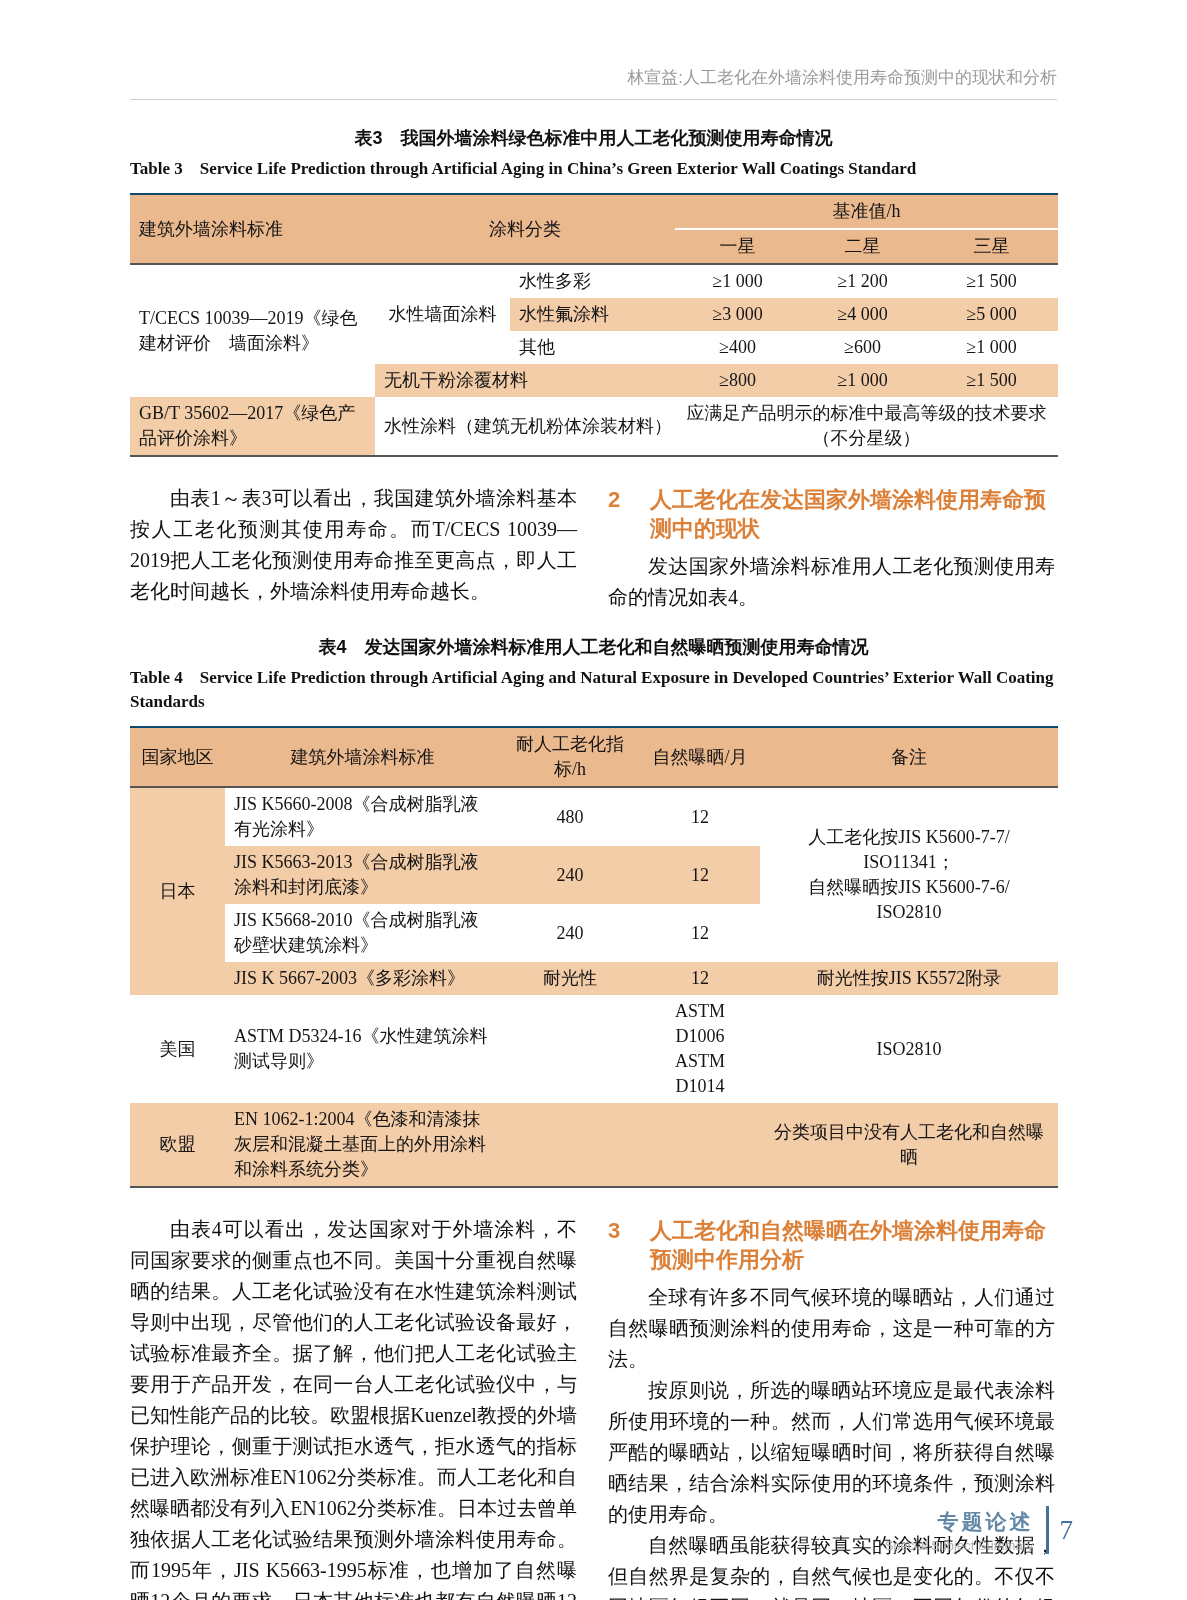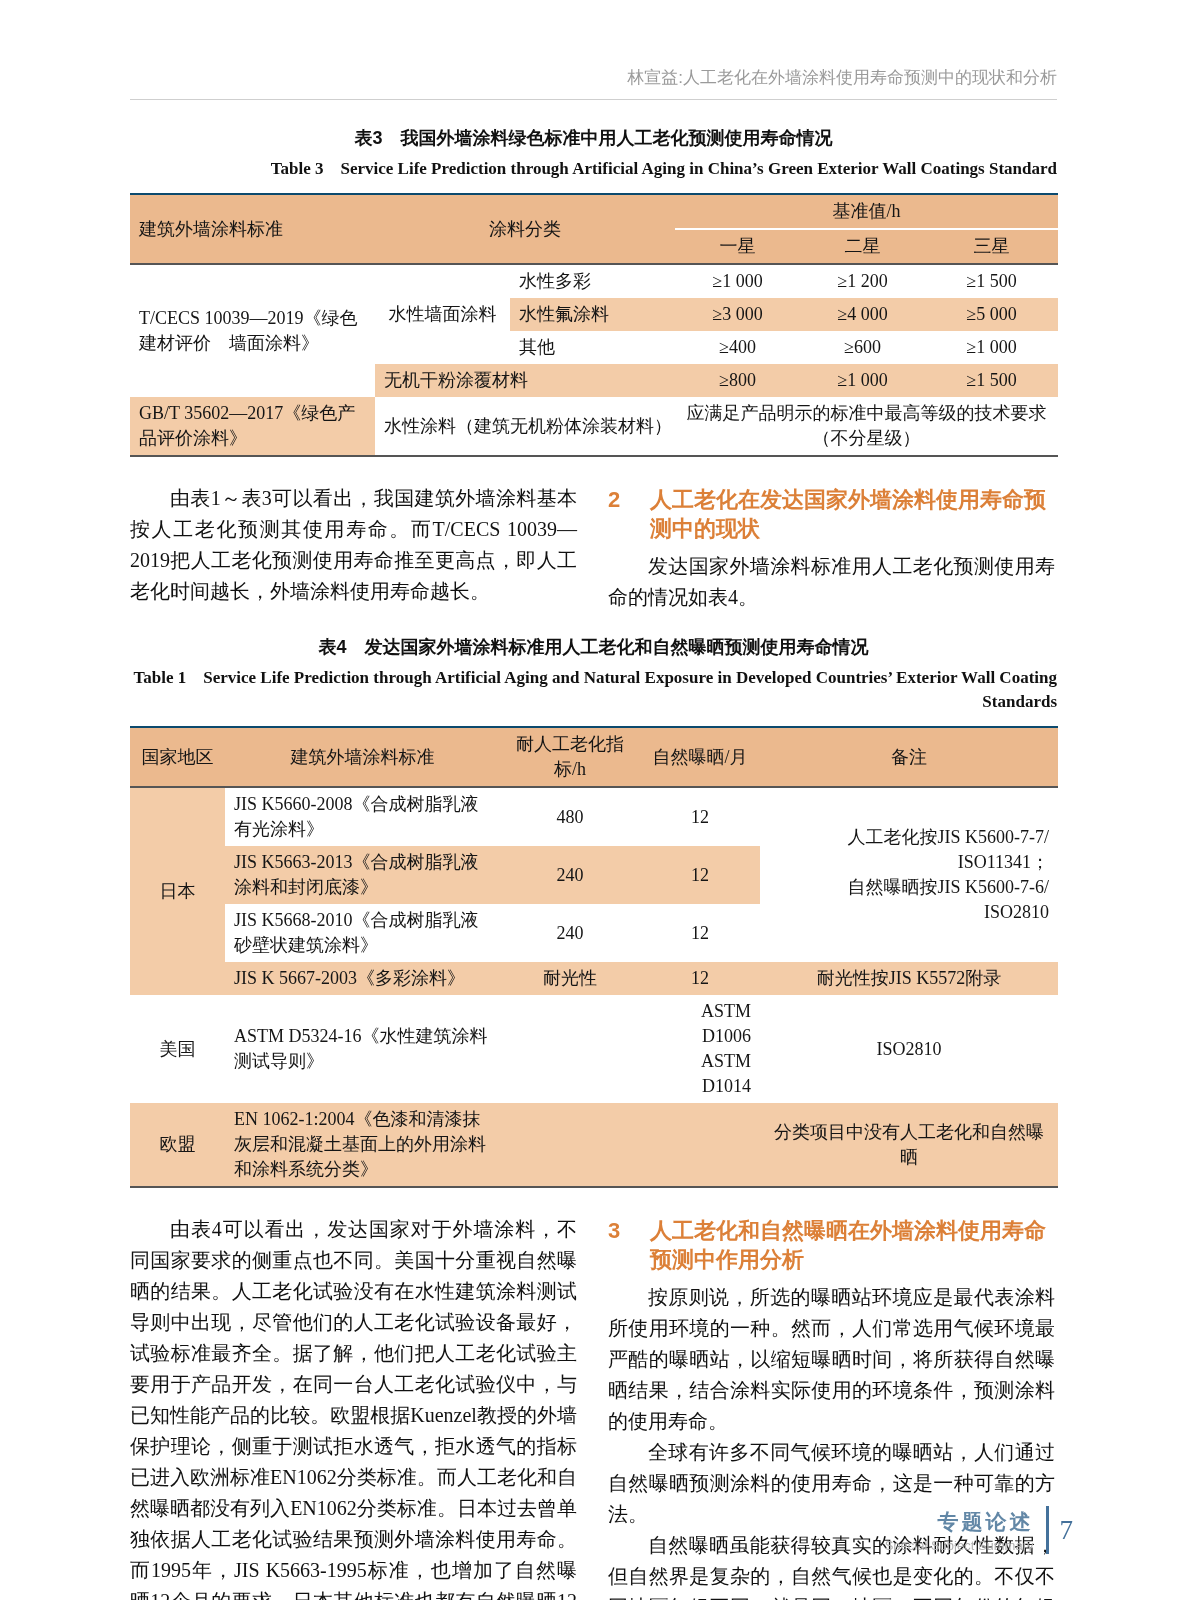--- a/index.html
+++ b/index.html
@@ -29,21 +29,21 @@
   .caption-zh {
     margin-top: 26px;
     text-align: center;
     font-family: "Liberation Sans", "DejaVu Sans", sans-serif;
     font-weight: bold;
     font-size: 18px;
     color: #111;
   }
   .caption-en {
     margin-top: 7px;
-    text-align: right;
+    text-align: left;
     font-family: "Liberation Serif", "DejaVu Serif", serif;
     font-weight: bold;
     font-size: 17px;
     line-height: 24px;
     color: #111;
   }
 
   
   table.data {
     width: 100%;
@@ -64,21 +64,21 @@
   .bg-h { background: #ebb98e; }
   .bg-s { background: #f3cca8; }
   .c { text-align: center; }
   .l { text-align: left; }
   .white-sep { border-bottom: 2px solid #ffffff; }
   tr.h1 { height: 34px; }
   tr.h2 { height: 30px; }
   tr.r1 { height: 33px; }
   tr.r2 { height: 54px; }
   tr.r3 { height: 76px; }
-  .blk { display: block; text-align: right; }
+  .blk { display: block; }
   .nowrap { white-space: nowrap; }
 
   
   .two-col { display: flex; gap: 31px; margin-top: 26px; }
   .col { width: 447px; flex: none; }
   p.body {
     margin: 0;
     font-size: 20px;
     line-height: 31px;
     text-align: justify;
@@ -199,21 +199,21 @@
       <div class="col">
         <div class="section-head">
           <span class="num">2</span>
           <span class="ttl">人工老化在发达国家外墙涂料使用寿命预测中的现状</span>
         </div>
         <p class="body">发达国家外墙涂料标准用人工老化预测使用寿命的情况如表4。</p>
       </div>
     </div>
 
     <div class="caption-zh" style="margin-top:22px">表4　发达国家外墙涂料标准用人工老化和自然曝晒预测使用寿命情况</div>
-    <div class="caption-en">Table 1　Service Life Prediction through Artificial Aging and Natural Exposure in Developed Countries’ Exterior Wall Coating Standards</div>
+    <div class="caption-en">Table 4　Service Life Prediction through Artificial Aging and Natural Exposure in Developed Countries’ Exterior Wall Coating Standards</div>
 
     <table class="data">
       <colgroup>
         <col style="width:95px">
           <col style="width:275px">
           <col style="width:140px">
         <col style="width:120px">
           <col style="width:298px">
       </colgroup>
       <thead>
@@ -276,22 +276,22 @@
 
     <div class="two-col">
       <div class="col">
         <p class="body">由表4可以看出，发达国家对于外墙涂料，不同国家要求的侧重点也不同。美国十分重视自然曝晒的结果。人工老化试验没有在水性建筑涂料测试导则中出现，尽管他们的人工老化试验设备最好，试验标准最齐全。据了解，他们把人工老化试验主要用于产品开发，在同一台人工老化试验仪中，与已知性能产品的比较。欧盟根据Kuenzel教授的外墙保护理论，侧重于测试拒水透气，拒水透气的指标已进入欧洲标准EN1062分类标准。而人工老化和自然曝晒都没有列入EN1062分类标准。日本过去曾单独依据人工老化试验结果预测外墙涂料使用寿命。而1995年，JIS K5663-1995标准，也增加了自然曝晒12个月的要求，日本其他标准也都有自然曝晒12个月要求。现在日本以人工老化和自然曝晒结合来预测外墙涂料使用寿命。</p>
       </div>
       <div class="col">
         <div class="section-head">
           <span class="num">3</span>
           <span class="ttl">人工老化和自然曝晒在外墙涂料使用寿命预测中作用分析</span>
         </div>
+        <p class="body">全球有许多不同气候环境的曝晒站，人们通过自然曝晒预测涂料的使用寿命，这是一种可靠的方法。</p>
         <p class="body">按原则说，所选的曝晒站环境应是最代表涂料所使用环境的一种。然而，人们常选用气候环境最严酷的曝晒站，以缩短曝晒时间，将所获得自然曝晒结果，结合涂料实际使用的环境条件，预测涂料的使用寿命。</p>
-        <p class="body">全球有许多不同气候环境的曝晒站，人们通过自然曝晒预测涂料的使用寿命，这是一种可靠的方法。</p>
         <p class="body">自然曝晒虽能获得较真实的涂料耐久性数据，但自然界是复杂的，自然气候也是变化的。不仅不同地区气候不同，就是同一地区、不同年份的气候也是变化的，而且这些变化也是人们无法控制的。</p>
 
       </div>
     </div>
 
   </div>
 
   <div class="footer">
     <div class="labels">
       <span class="zh">专题论述</span>

